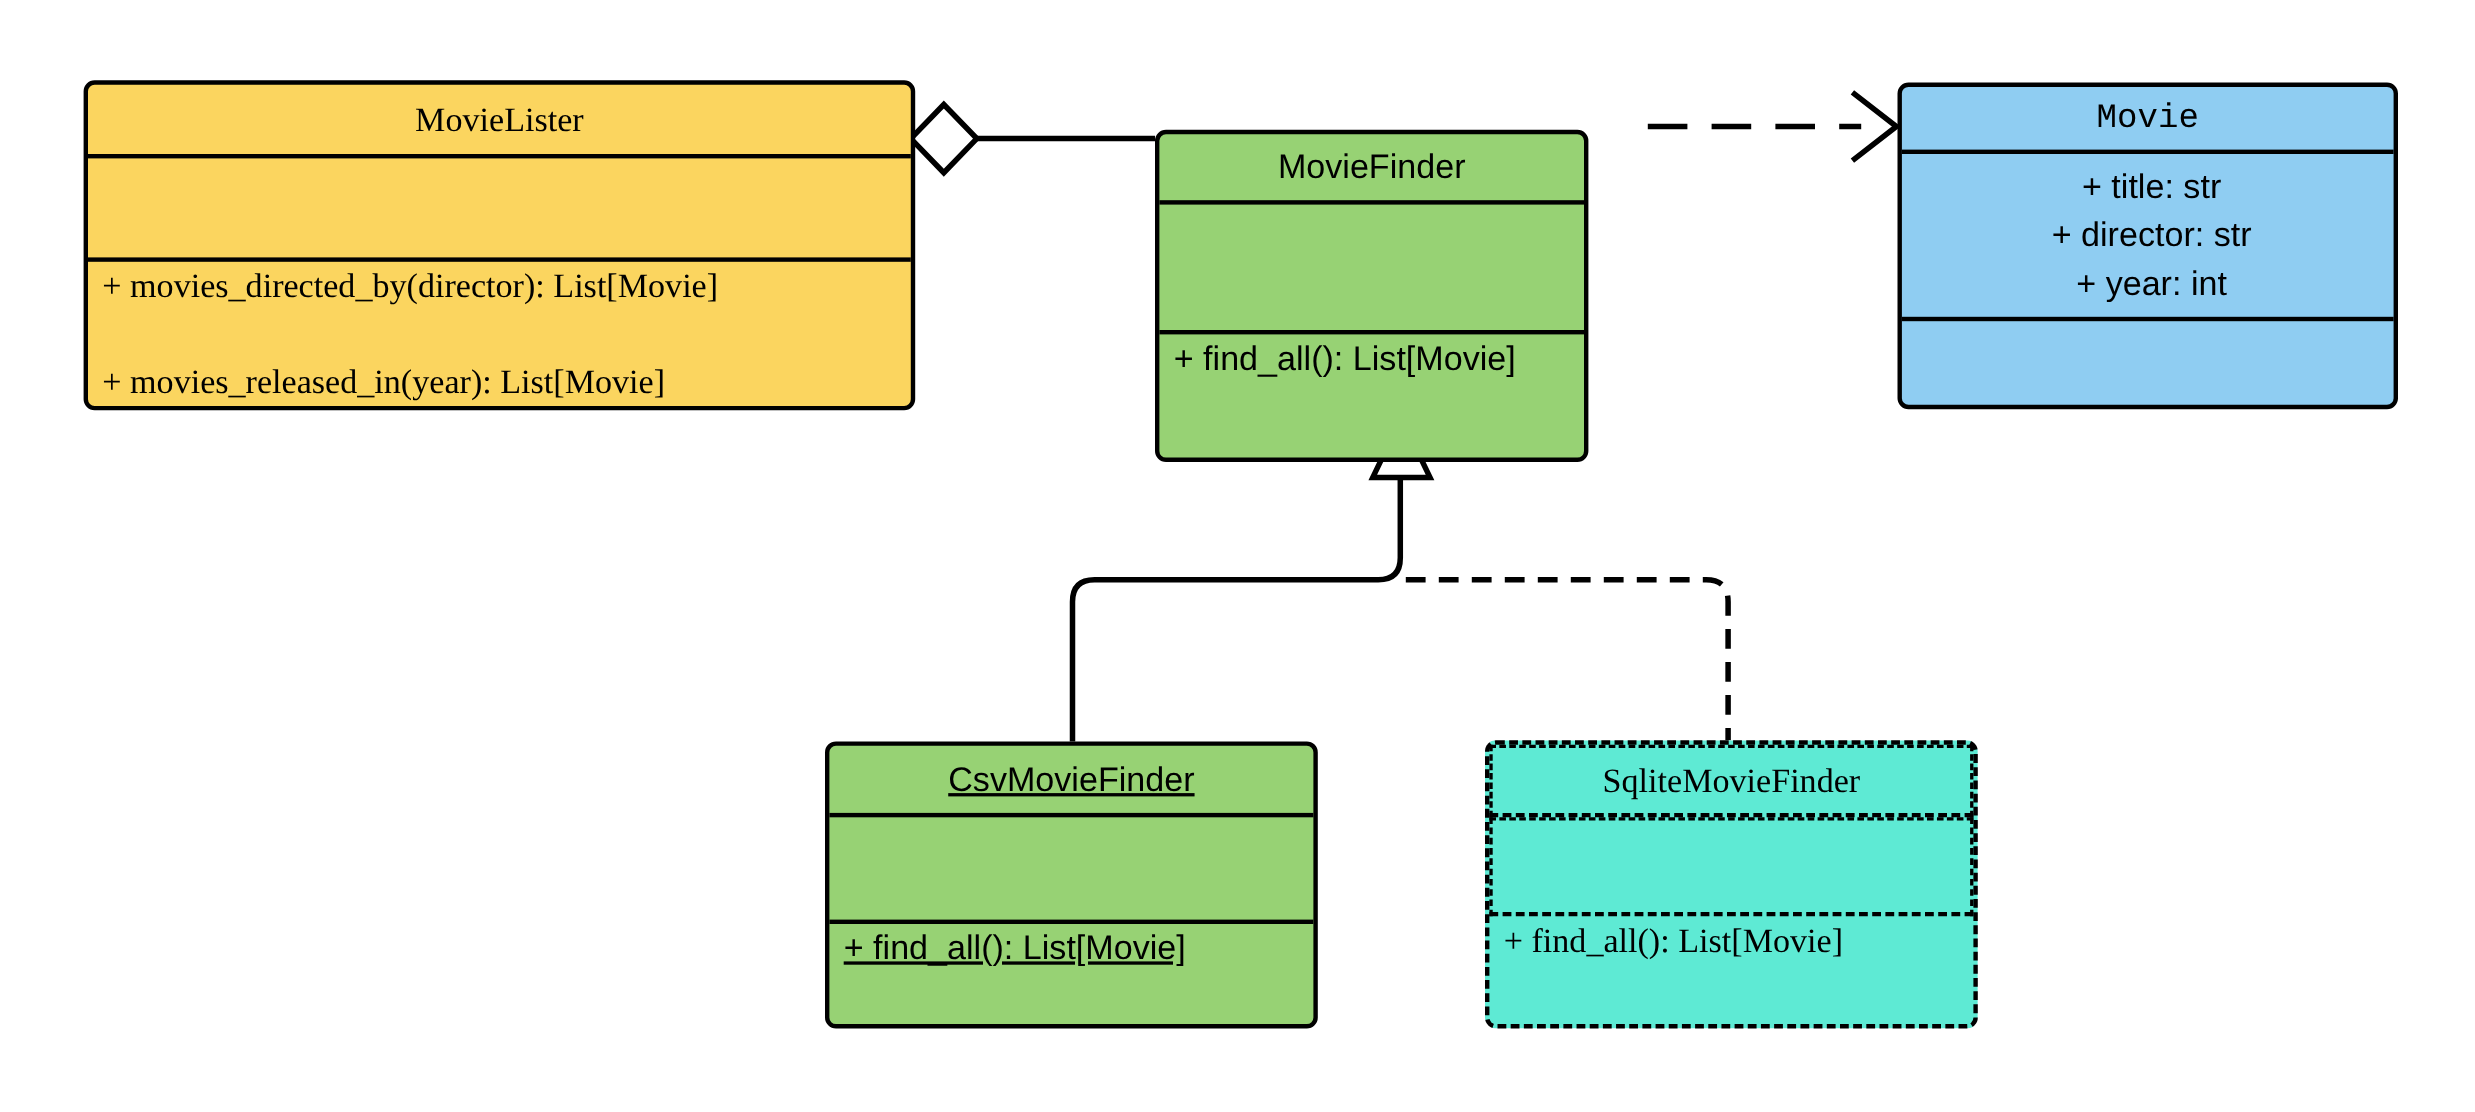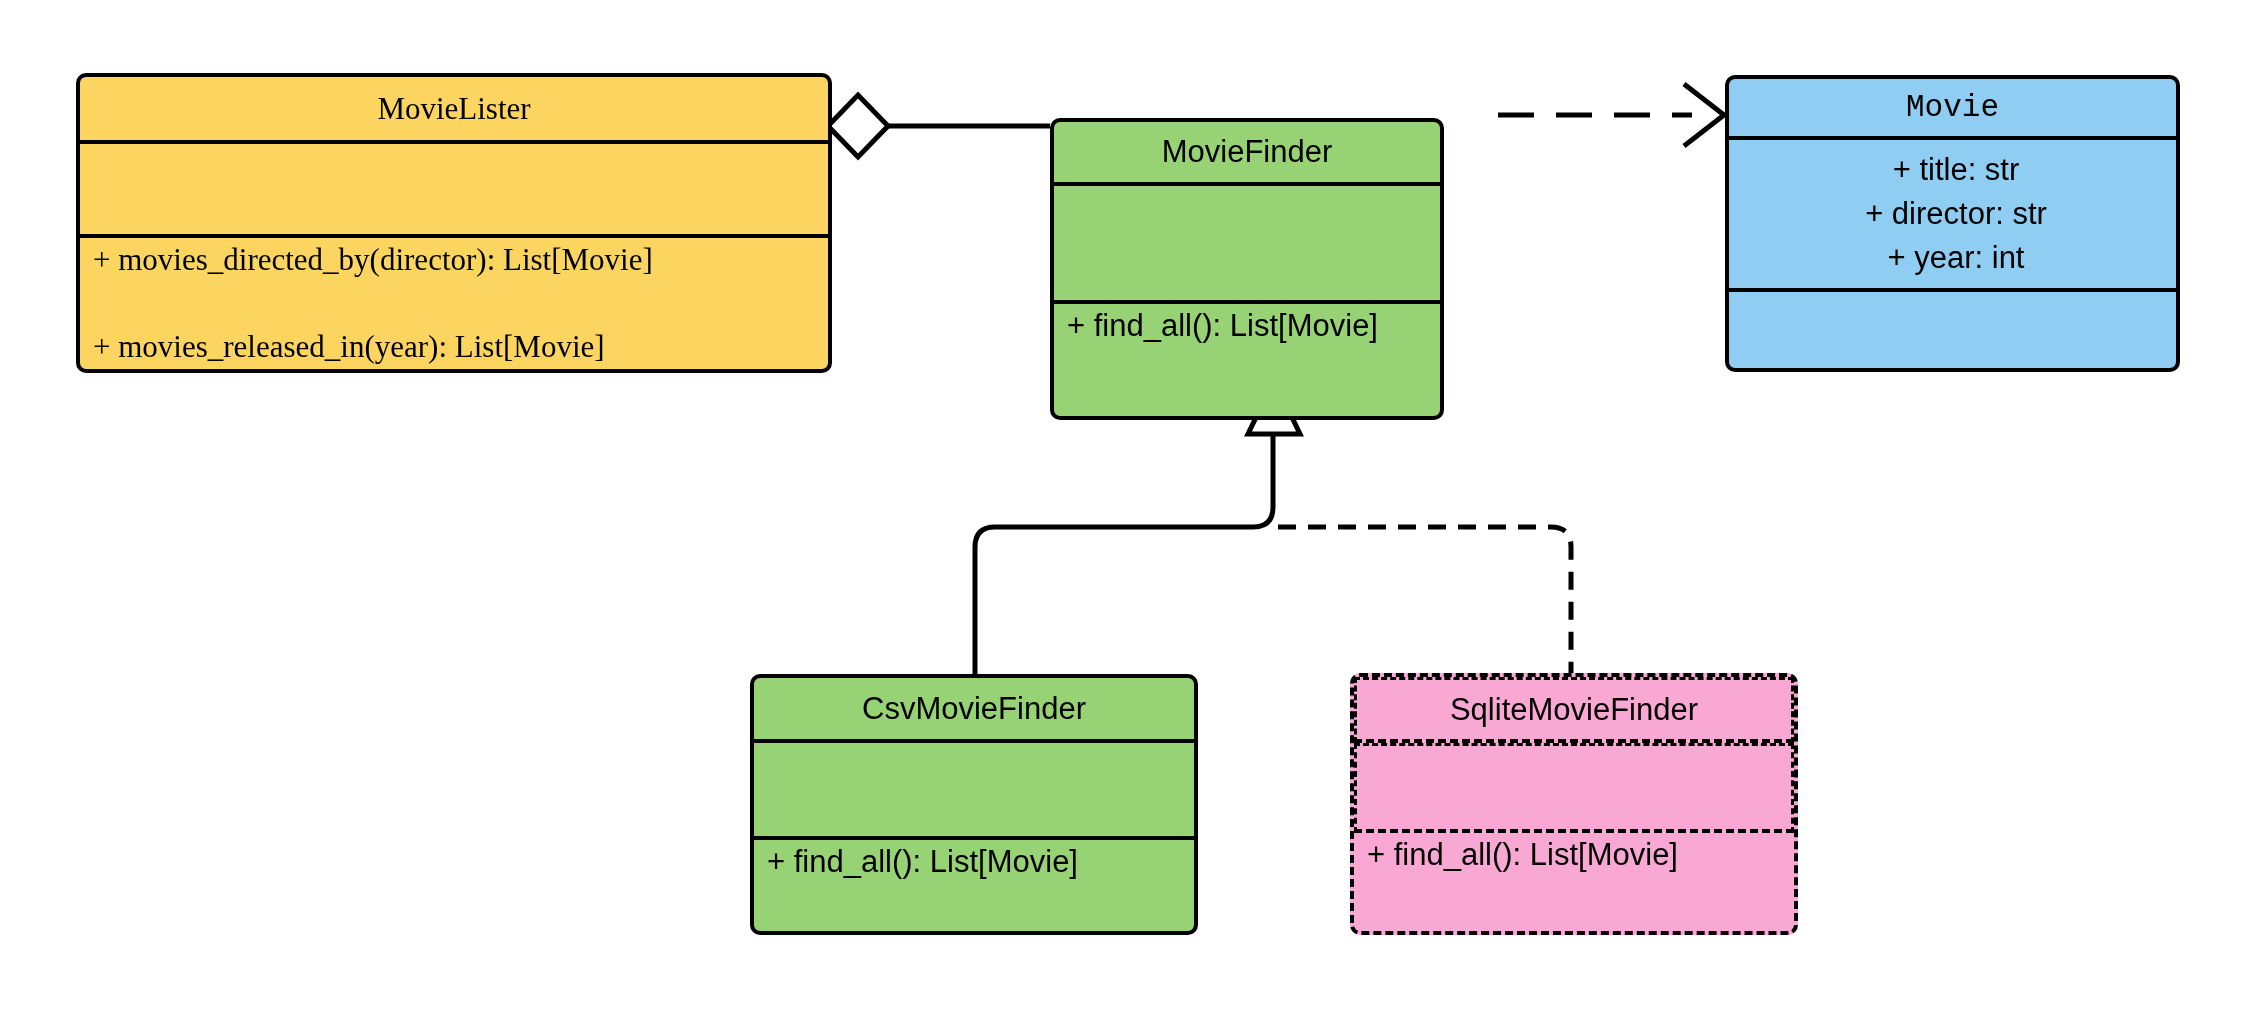--- a/index.html
+++ b/index.html
@@ -67,21 +67,21 @@
   #c-movielister .attrs { height: 94px; }
 
   #c-moviefinder { left: 1050px; top: 74px;  width: 394px; height: 302px; margin-top: 44px; }
   #c-moviefinder .title { height: 64px; }
   #c-moviefinder .attrs { height: 118px; }
 
   #c-movie { left: 1725px; top: 75px;  width: 455px; height: 297px; }
   #c-movie .title { height: 61px; font-family: Liberation Mono, monospace; }
   #c-movie .attrs { height: 152px; text-align: center; }
 
-  #c-csvmoviefinder { left: 750px;  top: 674px; width: 448px; height: 261px; }
+  #c-csvmoviefinder { left: 750px;  top: 674px; width: 448px; height: 261px; text-decoration: underline; }
   #c-csvmoviefinder .title { height: 65px; }
   #c-csvmoviefinder .attrs { height: 97px; }
 
   #c-sqlitemoviefinder { left: 1350px; top: 673px; width: 448px; height: 262px; }
   #c-sqlitemoviefinder .title { height: 66px; }
   #c-sqlitemoviefinder .attrs { height: 90px; }
 
   
   .uml-class.dashed,
   .uml-class.dashed .title,
@@ -137,21 +137,21 @@
   </div>
 
   <div class="uml-class" id="c-csvmoviefinder" style="background: rgb(151, 210, 116);">
     <div class="sec title">CsvMovieFinder</div>
     <div class="sec attrs"></div>
     <div class="sec methods">
       <div class="member">+ find_all(): List[Movie]</div>
     </div>
   </div>
 
-  <div class="uml-class dashed" id="c-sqlitemoviefinder" style="background: #f9a8d4;">
+  <div class="uml-class dashed" id="c-sqlitemoviefinder" style="background: #5eead4; font-family: Liberation Serif, serif;">
     <div class="sec title">SqliteMovieFinder</div>
     <div class="sec attrs"></div>
     <div class="sec methods">
       <div class="member">+ find_all(): List[Movie]</div>
     </div>
   </div>
 
 </div>
 
 </body></html>

